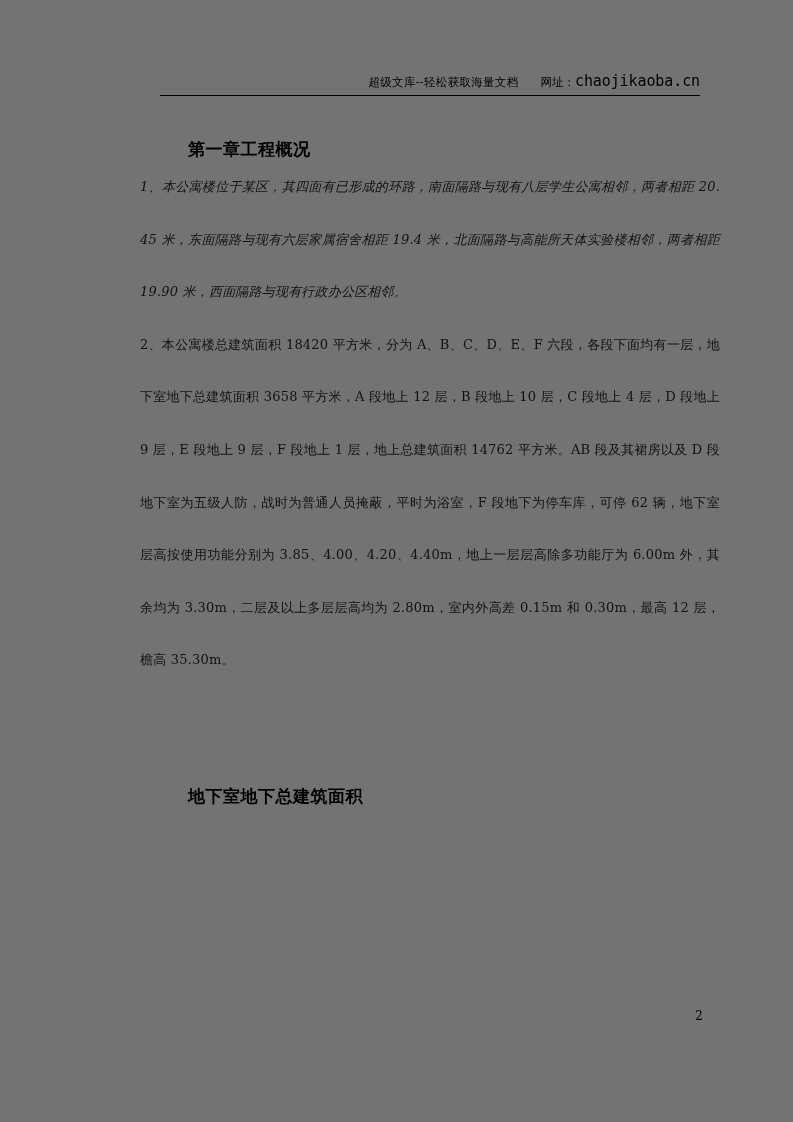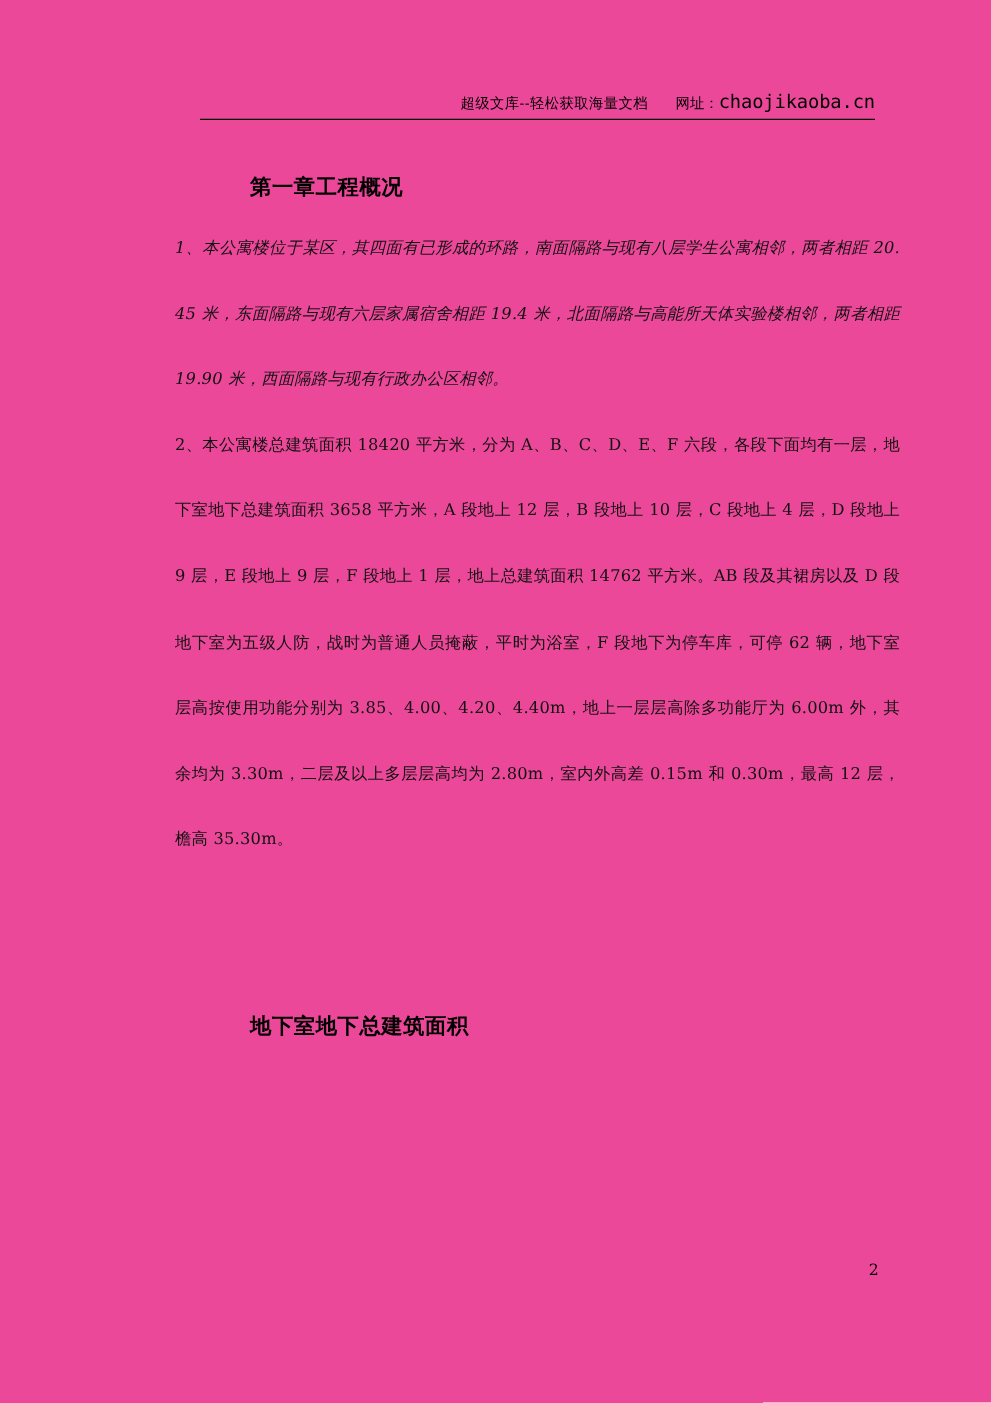--- a/index.html
+++ b/index.html
@@ -8,21 +8,21 @@
     background: #ffffff;
   }
   body {
     font-family: "DejaVu Serif", "Liberation Serif", serif;
     color: #000000;
   }
   .page {
     position: relative;
     width: 793px;
     height: 1122px;
-    background: #ec4899;
+    background: #737373;
     overflow: hidden;
     box-sizing: border-box;
   }
 
   
   .header {
     position: absolute;
     left: 160px;
     top: 72px;
     width: 540px;
@@ -62,21 +62,21 @@
     left: 140px;
     top: 120px;
     width: 580px;
   }
 
   h2.chapter {
     font-family: "DejaVu Serif", "Liberation Serif", serif;
     font-size: 17px;
     font-weight: bold;
     color: #000000;
-    margin: 12px;
+    margin: 0;
     padding: 0;
     letter-spacing: 0.5px;
   }
   .chapter-block-1 {
     margin-top: 18px;
     margin-left: 48px;
   }
   .chapter-block-2 {
     margin-top: 0;
     margin-left: 48px;

